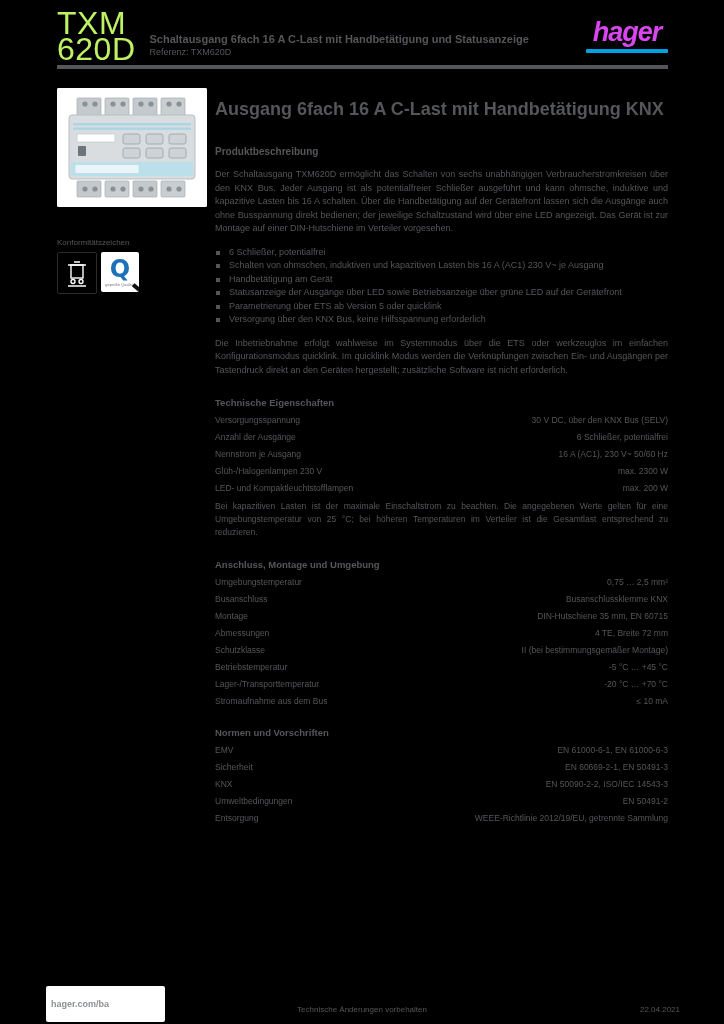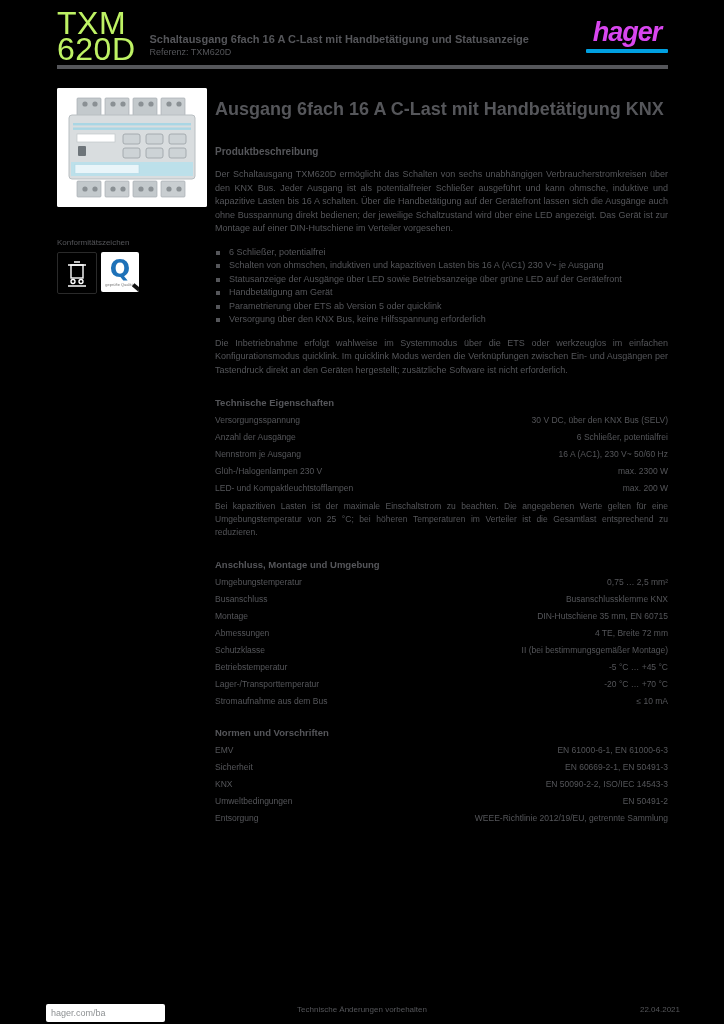--- a/index.html
+++ b/index.html
@@ -47,22 +47,22 @@
   .row{display:flex;justify-content:space-between;align-items:baseline;font-size:8.5px;line-height:11px;margin-bottom:6px;}
   .row .lbl{white-space:nowrap;padding-right:12px;}
   .row .val{text-align:right;}
   .note{margin-top:4px;font-size:8.5px;line-height:13px;text-align:justify;}
 
   
   .photo-card svg{display:block;}
 
   
   .footer{position:absolute;left:0;right:0;bottom:0;height:28px;}
-  .foot-pill{position:absolute;left:46px;bottom:2px;width:119px;height:18px;background:#ffffff;border-radius:2px;
-             display:flex;align-items:center;padding-left:5px;box-sizing:border-box;}
+  .foot-pill{position:absolute;left:46px;bottom:2px;width:119px;height:36px;background:#ffffff;border-radius:2px;
+             display:flex;align-items:center;padding-left:5px;box-sizing:border-box;font-weight:bold;}
   .foot-pill span{font-size:9px;color:#8e9193;}
   .foot-center{position:absolute;left:0;right:0;bottom:10px;text-align:center;font-size:8px;color:#55565a;margin-top:28px;}
   .foot-right{position:absolute;right:44px;bottom:10px;font-size:8px;color:#55565a;}
 </style>
 </head>
 <body>
 
 <div class="page">
 
   <div class="hdr">
@@ -163,23 +163,23 @@
     <div class="title">Ausgang 6fach 16 A C-Last mit Handbetätigung KNX</div>
     <div class="h2">Produktbeschreibung</div>
     <p class="para">Der Schaltausgang TXM620D ermöglicht das Schalten von sechs unabhängigen Verbraucherstromkreisen über den KNX Bus. Jeder Ausgang ist als potentialfreier Schließer ausgeführt und kann ohmsche, induktive und kapazitive Lasten bis 16 A schalten. Über die Handbetätigung auf der Gerätefront lassen sich die Ausgänge auch ohne Busspannung direkt bedienen; der jeweilige Schaltzustand wird über eine LED angezeigt. Das Gerät ist zur Montage auf einer DIN-Hutschiene im Verteiler vorgesehen.</p>
 
     <ul class="features">
 
         <li>6 Schließer, potentialfrei</li>
 
         <li>Schalten von ohmschen, induktiven und kapazitiven Lasten bis 16 A (AC1) 230 V~ je Ausgang</li>
 
+        <li>Handbetätigung am Gerät</li>
+
         <li>Statusanzeige der Ausgänge über LED sowie Betriebsanzeige über grüne LED auf der Gerätefront</li>
-
-        <li>Handbetätigung am Gerät</li>
 
         <li>Parametrierung über ETS ab Version 5 oder quicklink</li>
 
         <li>Versorgung über den KNX Bus, keine Hilfsspannung erforderlich</li>
       </ul>
 
     <p class="para">Die Inbetriebnahme erfolgt wahlweise im Systemmodus über die ETS oder werkzeuglos im einfachen Konfigurationsmodus quicklink. Im quicklink Modus werden die Verknüpfungen zwischen Ein- und Ausgängen per Tastendruck direkt an den Geräten hergestellt; zusätzliche Software ist nicht erforderlich.</p>
 
     <div class="sec">
       <div class="sec-title">Technische Eigenschaften</div>

